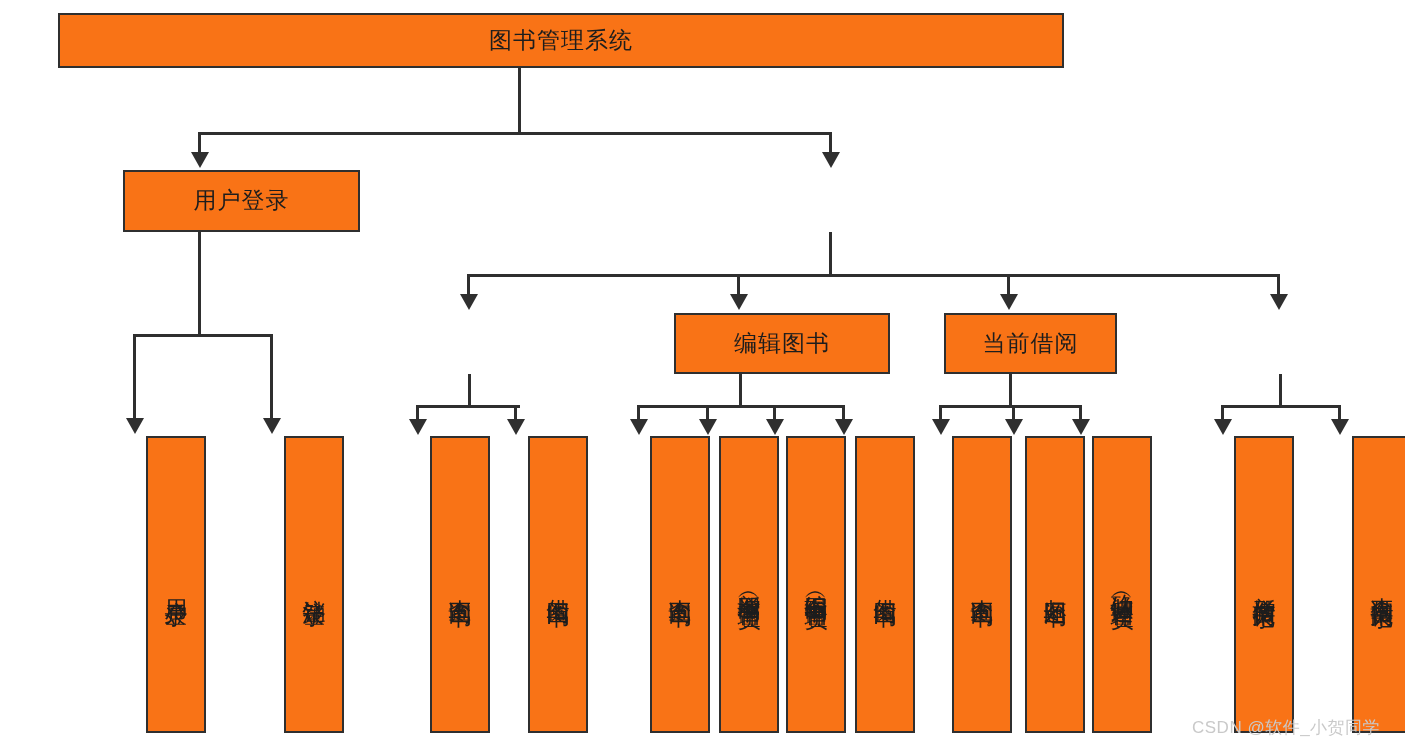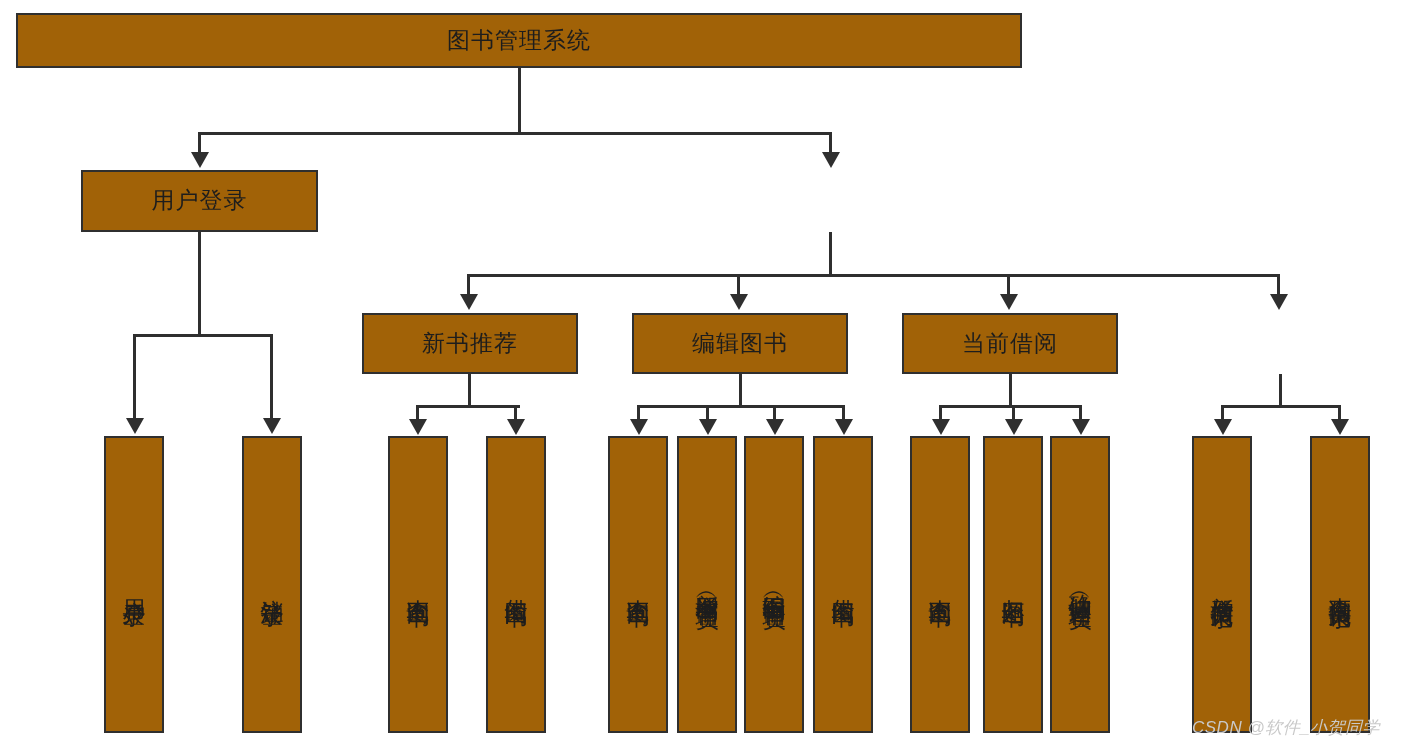--- a/index.html
+++ b/index.html
@@ -14,25 +14,26 @@
     position: relative;
     width: 1405px;
     height: 747px;
     background: #ffffff;
     overflow: hidden;
   }
   .node {
     position: absolute;
     box-sizing: border-box;
     border: 2px solid #2f2f2f;
-    background: #a16207;
+    background: #f97316;
     display: flex;
     align-items: center;
     justify-content: center;
     color: #1d1d1d;
+    margin-left: 42px;
   }
   .node.horiz {
     font-size: 23px;
     letter-spacing: 1px;
     line-height: 1.2;
   }
   .node.vert {
     writing-mode: vertical-rl;
     text-orientation: upright;
     font-size: 23px;
@@ -62,21 +63,20 @@
     border-right: 9px solid transparent;
     border-top: 16px solid #2f2f2f;
   }
   .watermark {
     position: absolute;
     color: #c9c9c9;
     font-size: 17px;
     letter-spacing: 0.5px;
     white-space: nowrap;
     user-select: none;
-    font-style: italic;
   }
 </style>
 </head>
 <body>
 
 <div id="canvas">
 
   <div class="edge v" style="left:518px; top:68px; height:66px;"></div>
 
   <div class="edge h" style="left:198px; top:132px; width:634px;"></div>
@@ -141,29 +141,26 @@
 
   <div class="node horiz" style="left:16px; top:13px; width:1006px; height:55px;">
     <span>图书管理系统</span>
   </div>
 
   <div class="node horiz" style="left:81px; top:170px; width:237px; height:62px;">
     <span>用户登录</span>
   </div>
 
 
-  <div class="node horiz" style="left:362px; top:313px; width:216px; height:61px;">
-    <span>新书推荐</span>
-  </div>
 
   <div class="node horiz" style="left:632px; top:313px; width:216px; height:61px;">
     <span>编辑图书</span>
   </div>
 
-  <div class="node horiz" style="left:902px; top:313px; width:216px; height:61px;">
+  <div class="node horiz" style="left:902px; top:313px; width:173px; height:61px;">
     <span>当前借阅</span>
   </div>
 
 
   <div class="node vert" style="left:104px; top:436px; width:60px; height:297px;">
     <span class="vlabel">用户登录</span>
   </div>
 
   <div class="node vert" style="left:242px; top:436px; width:60px; height:297px;">
     <span class="vlabel">注销登录</span>

